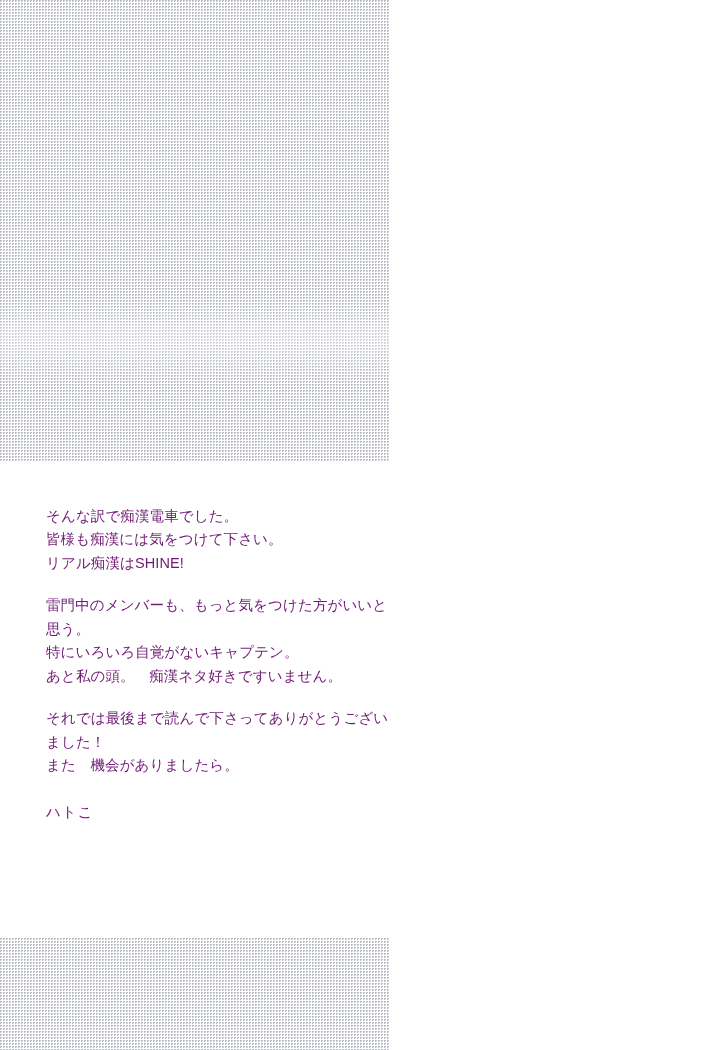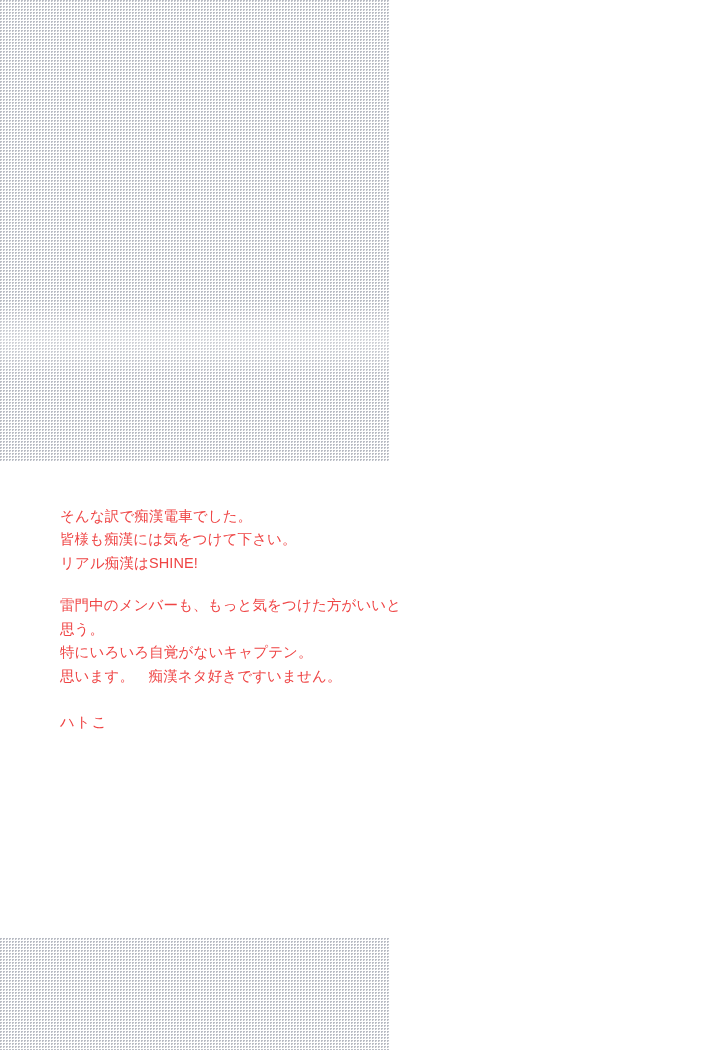--- a/index.html
+++ b/index.html
@@ -51,24 +51,24 @@
     left: 0;
     top: 300px;
     width: 390px;
     height: 80px;
     background: linear-gradient(to bottom, rgba(255,255,255,0) 0%, rgba(255,255,255,0.35) 50%, rgba(255,255,255,0) 100%);
     pointer-events: none;
   }
 
   .text-area {
     position: absolute;
-    left: 60px;
+    left: 46px;
     top: 505px;
     width: 400px;
-    color: #ef4444;
+    color: #701a75;
     font-size: 14.5px;
     line-height: 1.62;
     letter-spacing: 0.1px;
   }
 
   .para {
     margin: 0 0 19px 0;
     white-space: pre-wrap;
   }
 
@@ -93,17 +93,20 @@
 
   <div class="dot-block bottom"></div>
 
   <div class="text-area">
     <p class="para">そんな訳で痴漢電車でした。
 皆様も痴漢には気をつけて下さい。
 リアル痴漢はSHINE!</p>
     <p class="para">雷門中のメンバーも、もっと気をつけた方がいいと
 思う。
 特にいろいろ自覚がないキャプテン。
-思います。　痴漢ネタ好きですいません。</p>
+あと私の頭。　痴漢ネタ好きですいません。</p>
+    <p class="para">それでは最後まで読んで下さってありがとうござい
+ました！
+また　機会がありましたら。</p>
     <div class="signature">ハトこ</div>
   </div>
 
 </div>
 
 </body></html>

